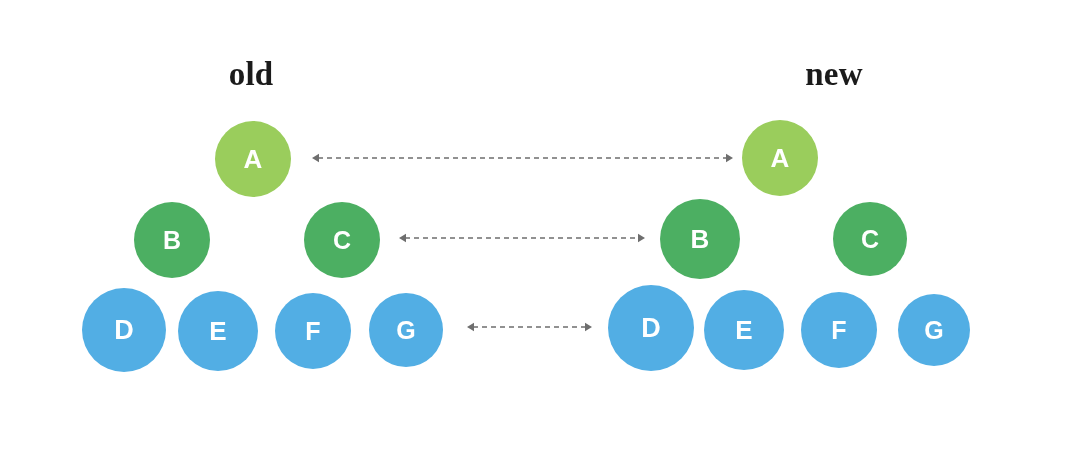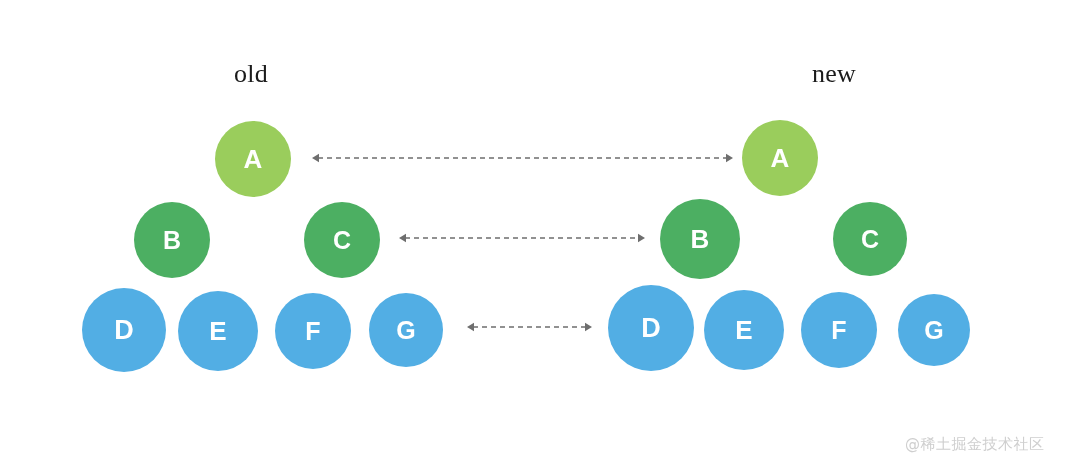--- a/index.html
+++ b/index.html
@@ -18,22 +18,22 @@
     position: relative;
     width: 1080px;
     height: 470px;
     background: #ffffff;
   }
 
   
   .caption {
     position: absolute;
     font-family: "Liberation Serif", serif;
-    font-size: 26px;
-    font-weight: 400;
+    font-size: 33px;
+    font-weight: 700;
     color: #1b1b1b;
     letter-spacing: 0.2px;
     white-space: nowrap;
     transform: translate(-50%, -50%);
     line-height: 1;
   }
 
   
   .node {
     position: absolute;
@@ -148,15 +148,14 @@
       </div>
       <div class="connector" style="left: 457px; top: 327px; width: 145px; height: 22px;">
         <svg width="145" height="22" viewBox="0 0 145 22">
           <line x1="16" y1="11" x2="129" y2="11" stroke="#6e6e6e" stroke-width="1.6" stroke-dasharray="5 4" stroke-linecap="butt"></line>
           <path d="M 10 11 L 17 6.8 L 17 15.2 Z" fill="#6e6e6e"></path>
           <path d="M 135 11 L 128 6.8 L 128 15.2 Z" fill="#6e6e6e"></path>
         </svg>
       </div>
     </div>
 
-  <div class="watermark" id="watermark" style="left: 905px; top: 437px; color: rgb(207, 207, 207);">@稀土掘金技术社区</div>
 
 </div>
 
 </body></html>

